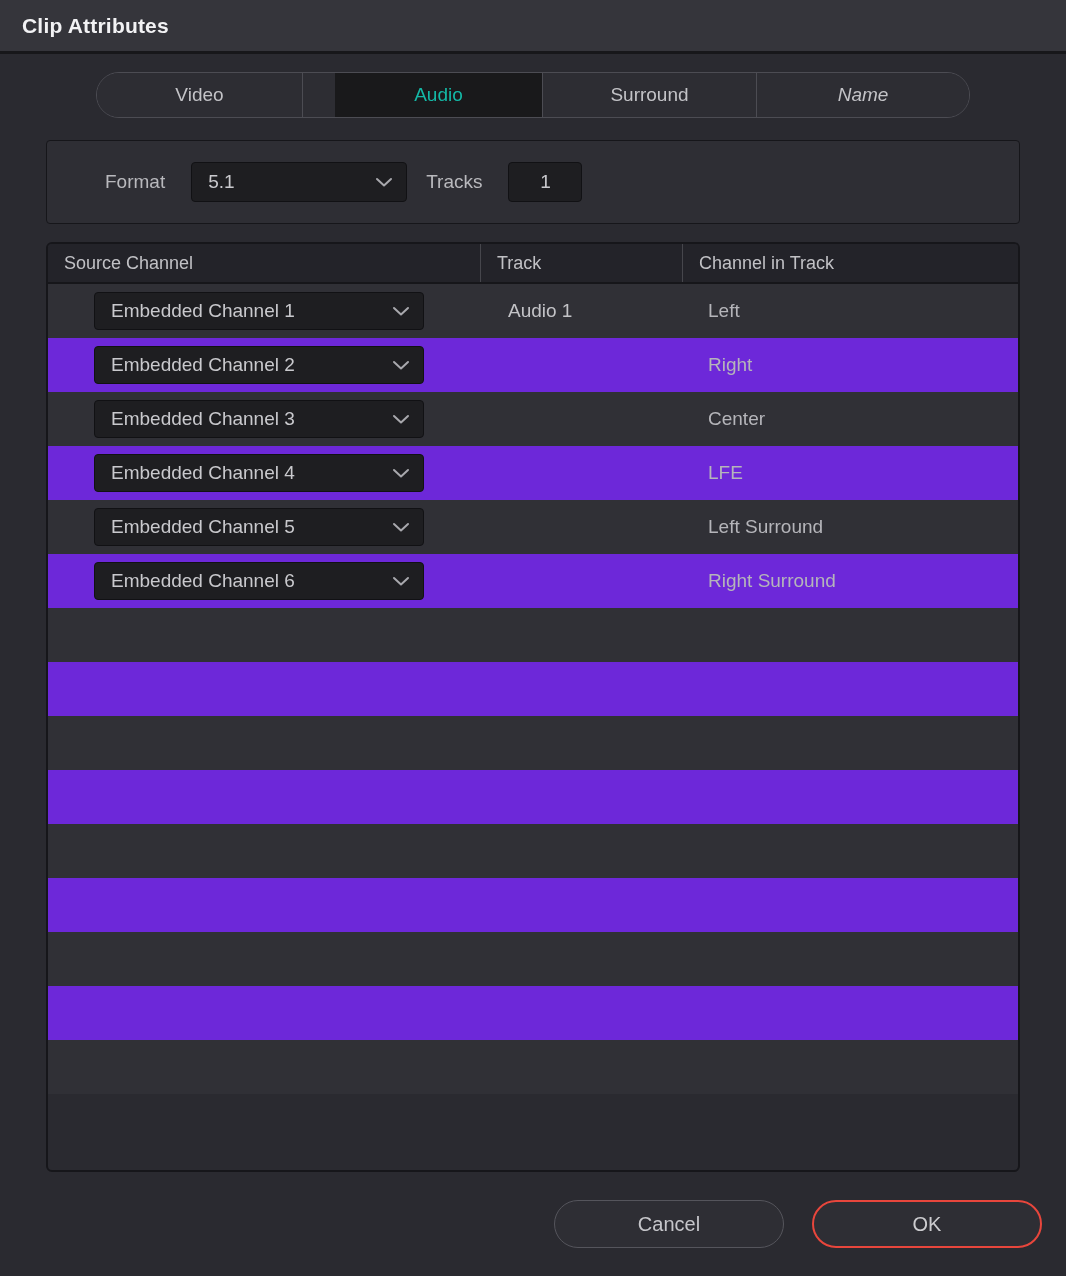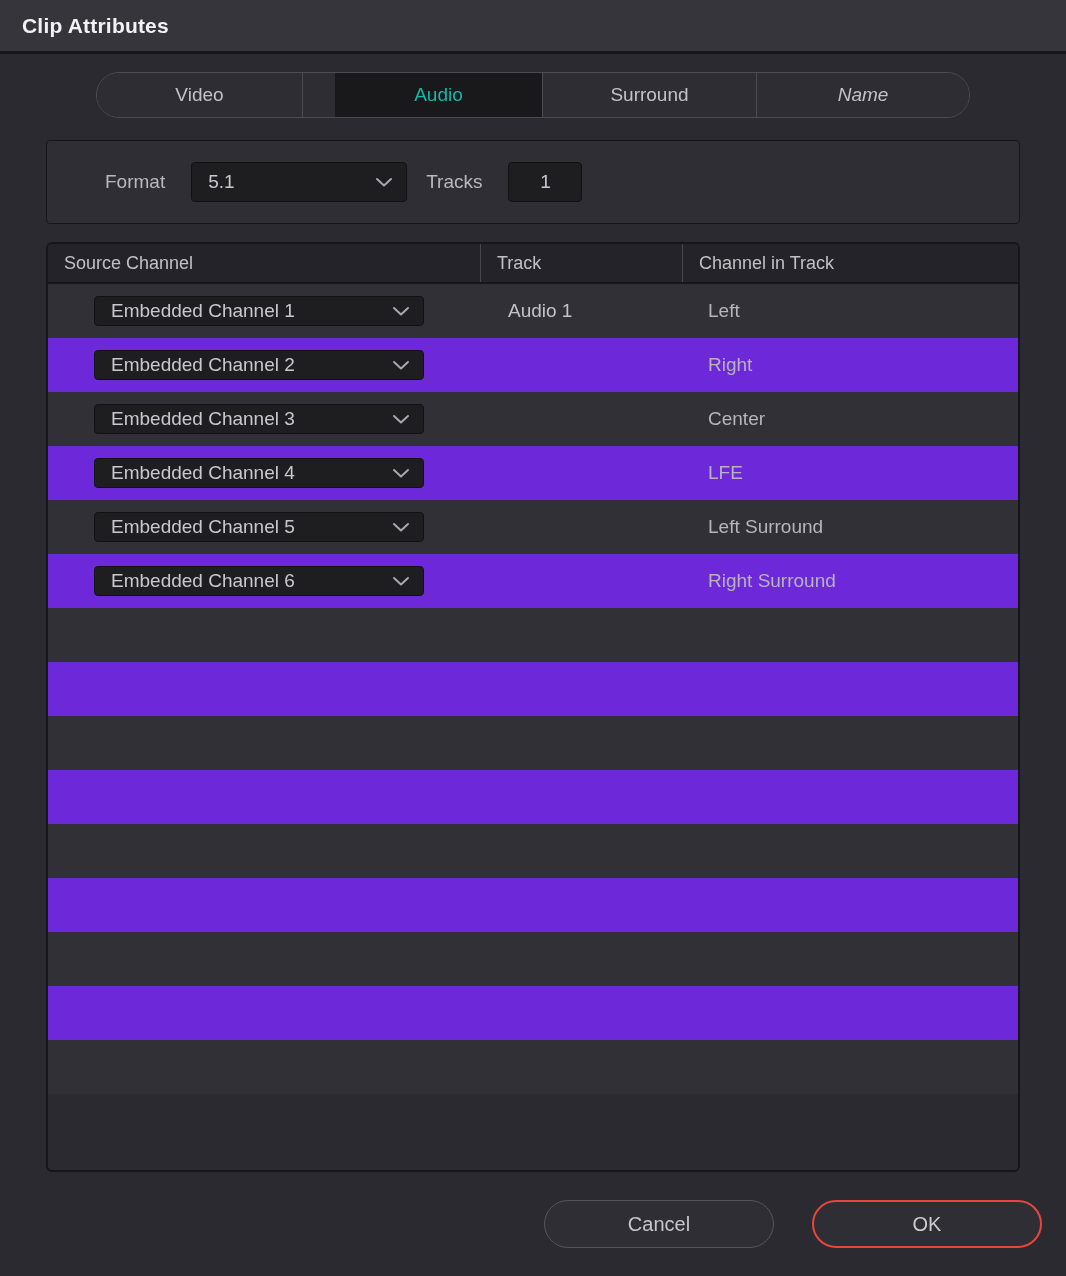--- a/index.html
+++ b/index.html
@@ -176,21 +176,21 @@
   .row.even { background: #6d28d9; }
 
   .cell-src {
     width: 432px;
     padding-left: 46px;
     display: flex;
     align-items: center;
   }
   .cell-src .combo {
     width: 330px;
-    height: 30px;
+    height: 38px;
     font-size: 19px;
   }
   .cell-track {
     width: 202px;
     font-size: 19px;
     color: #c3c3c7;
     padding-left: 28px;
     user-select: none;
   }
   .cell-chan {
@@ -202,21 +202,21 @@
   }
 
   
   #footer {
     height: 104px;
     min-height: 104px;
     display: flex;
     align-items: center;
     justify-content: flex-end;
     padding-right: 24px;
-    gap: 38px;
+    gap: 28px;
     margin-left: 32px;
   }
   .btn {
     width: 230px;
     height: 48px;
     border-radius: 24px;
     display: flex;
     align-items: center;
     justify-content: center;
     font-size: 20px;

